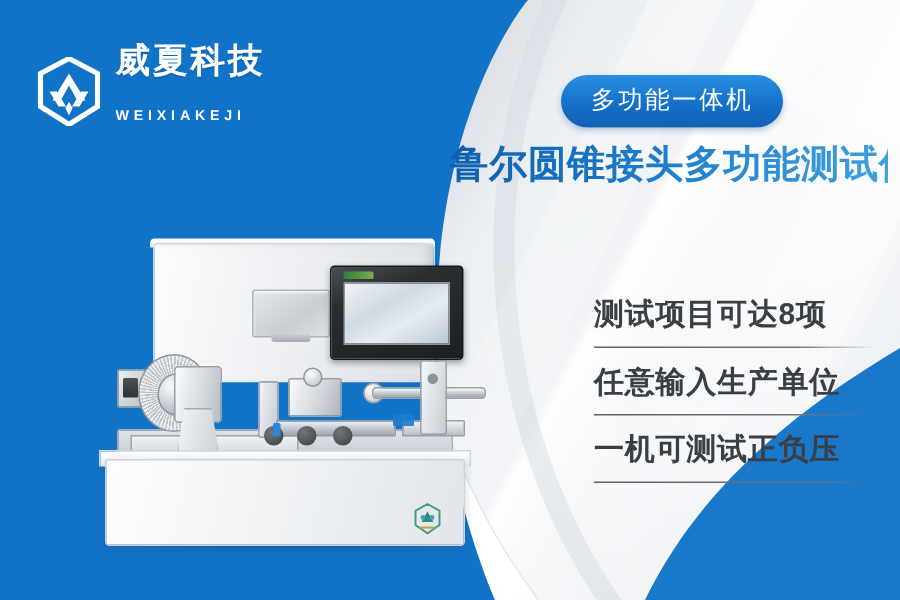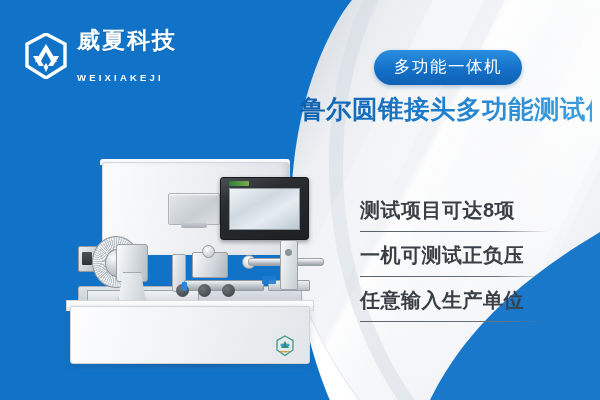--- a/index.html
+++ b/index.html
@@ -32,21 +32,21 @@
   .d1{width:150px;height:520px;left:430px;top:-90px;transform:rotate(26deg);opacity:.8;}
   .d2{width:70px;height:480px;left:520px;top:-60px;transform:rotate(26deg);opacity:.6;}
   .d3{width:46px;height:430px;left:350px;top:-40px;transform:rotate(26deg);opacity:.45;}
 
   
   .blue-shape{
     position:absolute;left:0;top:0;width:600px;height:400px;
   }
 
   
-  .logo{position:absolute;left:24px;top:28px;display:flex;align-items:center;gap:9px;}
+  .logo{position:absolute;left:24px;top:28px;display:flex;align-items:flex-end;gap:9px;}
   .logo-mark{width:44px;height:46px;flex:0 0 auto;}
   .logo-text{display:flex;flex-direction:column;justify-content:center;}
   .logo-cn{
     color:#ffffff;font-size:23px;font-weight:bold;letter-spacing:2px;line-height:1.05;
     text-shadow:0 1px 1px rgba(0,0,0,.12);
   }
   .logo-en{
     color:#ffffff;font-size:9.5px;font-weight:bold;letter-spacing:3.2px;
     line-height:1.2;margin-top:20px;
   }
@@ -63,21 +63,21 @@
   .main-title{
     position:absolute;left:300px;top:92px;width:292px;
     text-align:left;white-space:nowrap;
     font-size:25.5px;font-weight:bold;letter-spacing:.5px;
     background:linear-gradient(95deg,#0e5fae 0%,#1b7ac9 42%,#3ea0df 100%);
     -webkit-background-clip:text;background-clip:text;
     color:transparent;font-family:Liberation Serif, serif;-webkit-text-fill-color:transparent;
   }
 
   .features{position:absolute;left:360px;top:196px;width:190px;}
-  .feat-row{position:relative;}
+  .feat-row{position:relative;margin-left:36px;}
   .feat-text{
     font-size:20px;font-weight:bold;color:#3a3f45;letter-spacing:.5px;
     line-height:1.45;white-space:nowrap;
   }
   .feat-line{
     height:1px;width:188px;margin:6px 0 9px;
     background:linear-gradient(to right,#5a6068 0%,#6d737a 72%,rgba(140,146,152,0) 100%);
   }
 
   
@@ -281,25 +281,25 @@
 
   <div class="badge">多功能一体机</div>
   <div class="main-title">鲁尔圆锥接头多功能测试仪</div>
 
   <div class="features">
     <div class="feat-row">
       <div class="feat-text">测试项目可达8项</div>
       <div class="feat-line"></div>
     </div>
     <div class="feat-row">
+      <div class="feat-text">任意输入生产单位</div>
+      <div class="feat-line"></div>
+    </div>
+    <div class="feat-row">
       <div class="feat-text">一机可测试正负压</div>
-      <div class="feat-line"></div>
-    </div>
-    <div class="feat-row">
-      <div class="feat-text">任意输入生产单位</div>
       <div class="feat-line"></div>
     </div>
   </div>
 
   <div class="machine">
     <div class="mc-shadow"></div>
 
     <div class="mc-back-top"></div>
     <div class="mc-back">
       <div class="mc-plate"></div>

